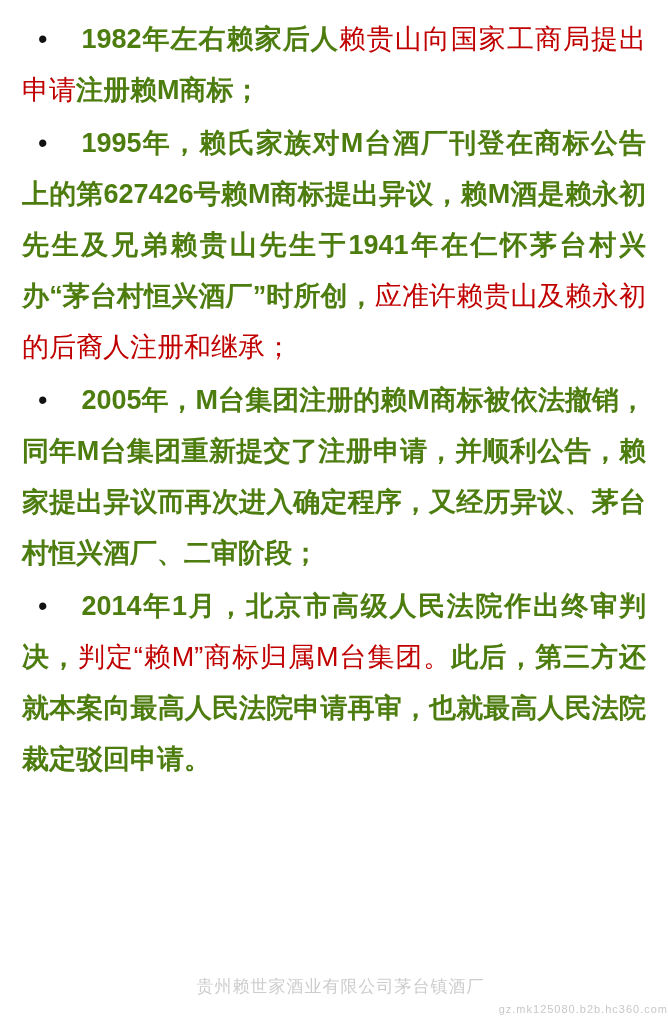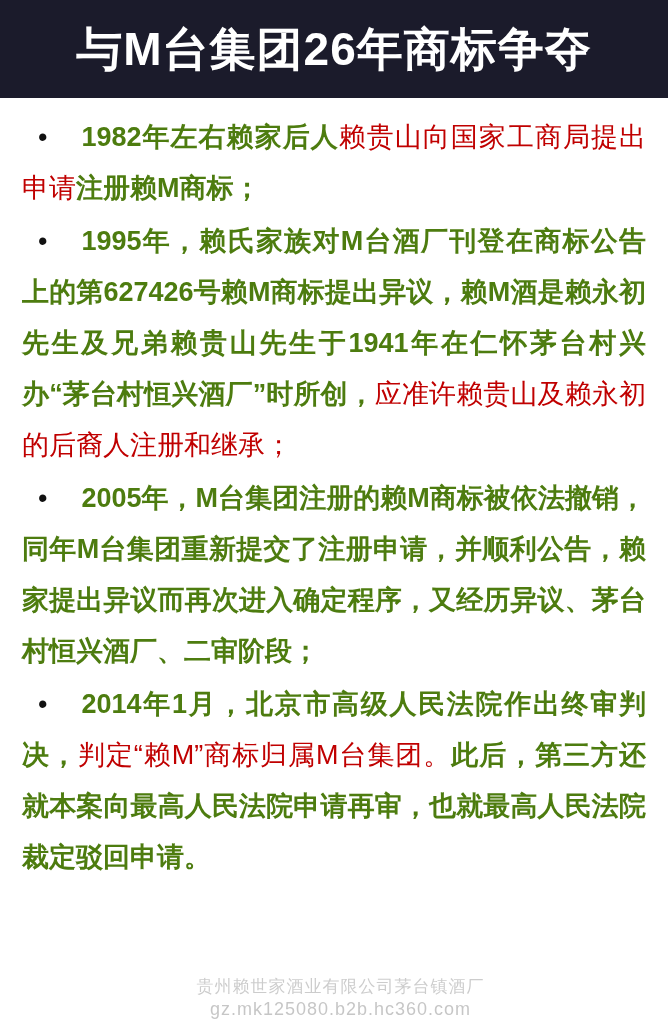--- a/index.html
+++ b/index.html
@@ -70,32 +70,30 @@
     bottom: 4px;
     text-align: center;
     color: rgba(120,120,120,0.38);
     font-size: 17px;
     letter-spacing: 1px;
     pointer-events: none;
     line-height: 22px;
   }
   .watermark .w2 {
     display: block;
-    font-size: 18px;
+    font-size: 11px;
     color: rgba(120,120,120,0.42);
+    text-align: right;
   }
 </style>
 </head>
 <body>
 
 <div class="page">
 
-  <div class="header-bar">
-    <div class="header-title">与M台集团26年商标争夺</div>
-  </div>
 
   <div class="content">
     <p class="bullet-item">
       <span class="bullet-dot">•</span><span class="seg-black">1982年左右赖家后人</span><span class="seg-red">赖贵山向国家工商局提出申请</span><span class="seg-black">注册赖M商标；</span>
     </p>
 
     <p class="bullet-item">
       <span class="bullet-dot">•</span><span class="seg-black">1995年，赖氏家族对M台酒厂刊登在商标公告上的第627426号赖M商标提出异议，赖M酒是赖永初先生及兄弟赖贵山先生于1941年在仁怀茅台村兴办“茅台村恒兴酒厂”时所创，</span><span class="seg-red">应准许赖贵山及赖永初的后裔人注册和继承；</span>
     </p>
 

